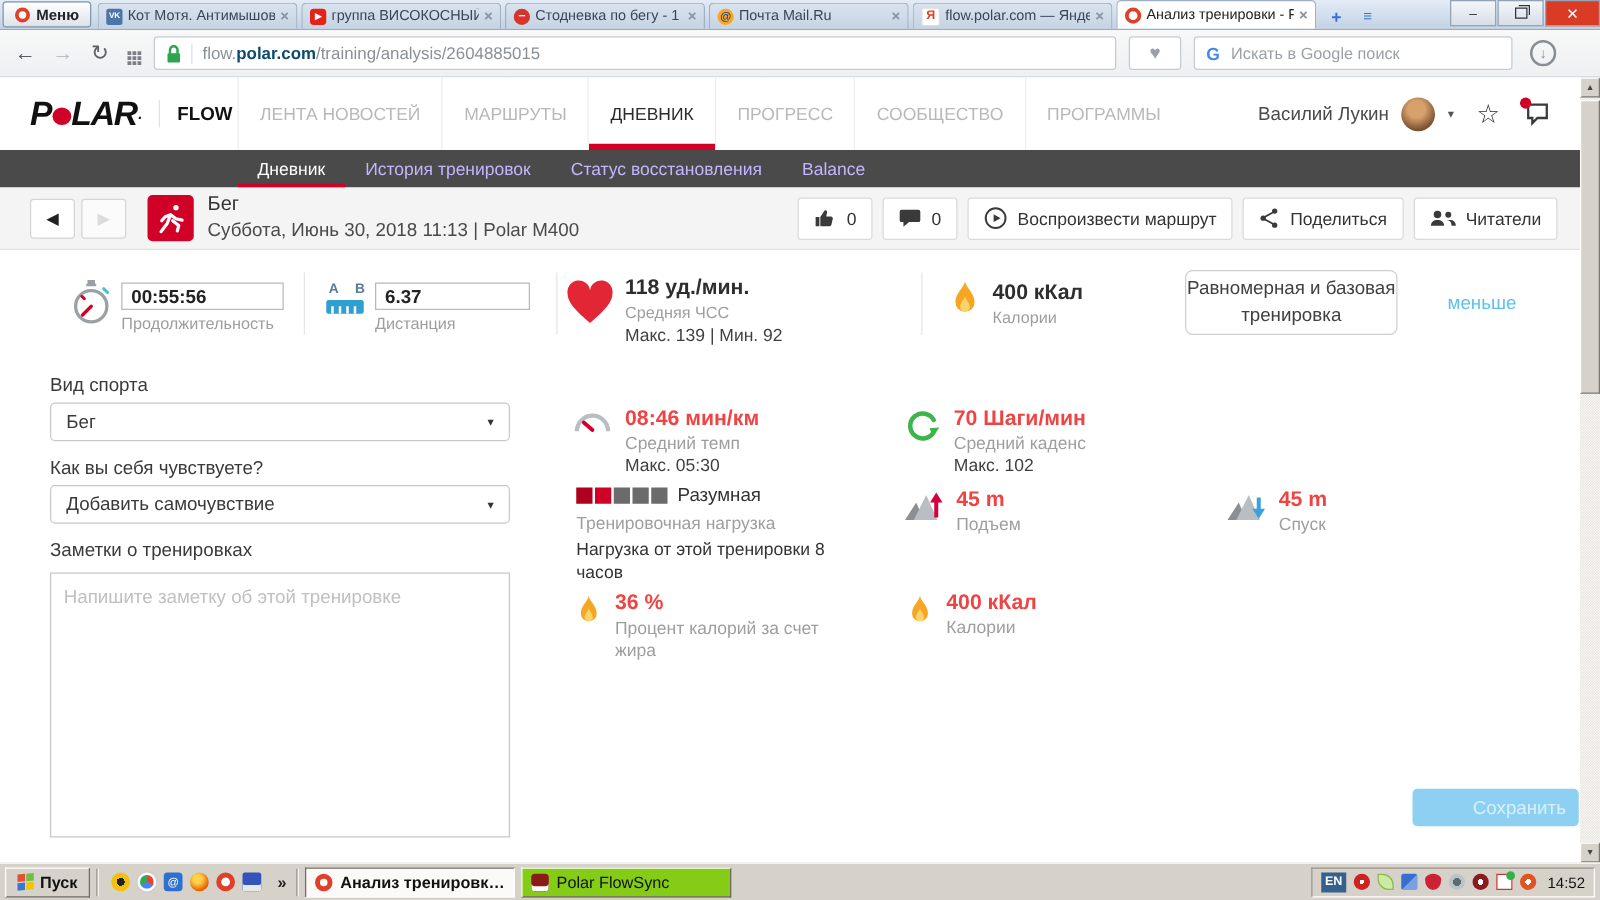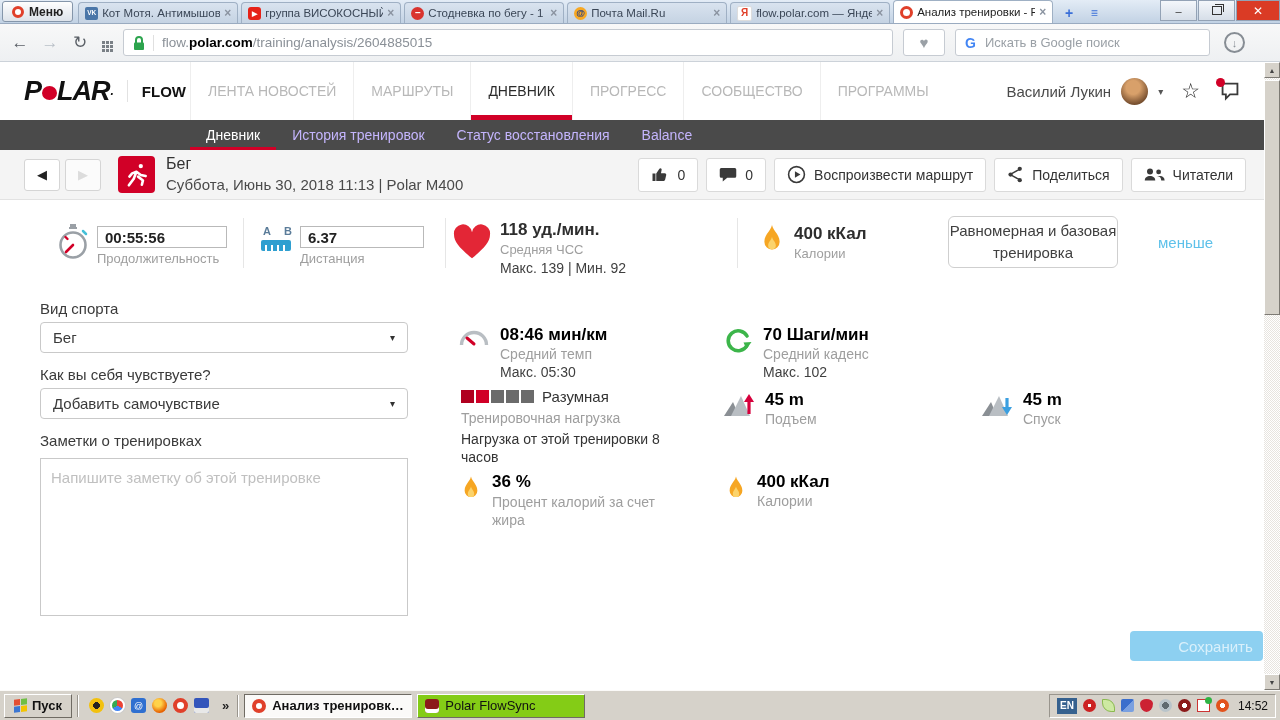--- a/index.html
+++ b/index.html
@@ -44,21 +44,21 @@
   .toolbar{position:absolute;top:24px;left:0;width:1280px;height:38px;box-sizing:border-box;
     background:linear-gradient(#f8f8f8,#eef0f2);border-bottom:1px solid #ccd2d9;
     display:flex;align-items:center;padding:0 10px;gap:10px;}
   .tb-glyph{font-size:17px;color:#5b6067;width:20px;text-align:center;}
   .tb-glyph.disabled{color:#b9bfc7;}
   .grid-dots{width:3px;height:3px;background:#7a8086;margin:0 8px 0 2px;
     box-shadow:4px 0 #7a8086,8px 0 #7a8086,0 4px #7a8086,4px 4px #7a8086,8px 4px #7a8086,0 8px #7a8086,4px 8px #7a8086,8px 8px #7a8086;}
   .urlbar{flex:0 0 770px;height:27px;background:#fff;border:1px solid #c6cbd2;border-radius:3px;
     display:flex;align-items:center;gap:8px;padding:0 9px;font-size:13.5px;color:#8a9097;box-sizing:border-box;}
   .url-sep{width:1px;height:16px;background:#e0e0e0;}
-  .url-host{color:#000000;font-weight:bold;}
+  .url-host{color:#0c4a6e;font-weight:bold;}
   .heart-btn{width:42px;height:27px;background:#fff;border:1px solid #c6cbd2;border-radius:3px;box-sizing:border-box;
     display:flex;align-items:center;justify-content:center;font-size:15px;color:#9aa0a6;}
   .searchbar{flex:0 0 255px;height:27px;background:#fff;border:1px solid #c6cbd2;border-radius:3px;box-sizing:border-box;
     display:flex;align-items:center;gap:7px;padding:0 9px;}
   .g-glyph{font-size:14px;font-weight:bold;color:#4285f4;}
   .searchbar input{border:none;outline:none;flex:1;font:13px "Liberation Sans",sans-serif;color:#555;background:transparent;}
   .searchbar input::placeholder{color:#9aa0a6;}
   .dl-btn{width:21px;height:21px;border:2px solid #878d94;border-radius:50%;box-sizing:border-box;
     display:flex;align-items:center;justify-content:center;font-size:11px;font-weight:bold;color:#878d94;margin-left:4px;}
 
@@ -109,27 +109,27 @@
   .sum-divider{position:absolute;top:18px;height:50px;border-left:1px solid #e6e6e6;}
   .benefit-box{position:absolute;left:948px;top:16px;width:168px;height:50px;border:1px solid #cfcfcf;border-radius:6px;
     display:flex;align-items:center;justify-content:center;text-align:center;font-size:15px;color:#404040;line-height:1.5;background:#fff;}
   .less-link{position:absolute;left:1158px;top:34px;font-size:15px;color:#5ec1ea;}
 
   .content{position:absolute;top:222px;left:0;right:0;bottom:0;background:#fff;}
   .f-label{position:absolute;left:40px;font-size:15px;color:#3a3a3a;}
   .select{position:absolute;left:40px;width:368px;height:31px;border:1px solid #c9c9c9;border-radius:4px;background:#fff;
     display:flex;align-items:center;padding:0 12px;font-size:15px;color:#3a3a3a;box-sizing:border-box;}
   .sel-caret{margin-left:auto;font-size:10px;color:#333;}
-  .notes{position:absolute;left:40px;top:174px;width:368px;height:158px;border:1px solid #c9c9c9;padding:10px;
+  .notes{position:absolute;left:40px;top:174px;width:368px;height:212px;border:1px solid #c9c9c9;padding:10px;
     font:15px "Liberation Sans",sans-serif;color:#0c4a6e;box-sizing:border-box;resize:none;outline:none;}
   .notes::placeholder{color:#c0c0c0;}
 
   .metric{position:absolute;display:flex;gap:11px;}
   .m-ic{flex:none;padding-top:2px;}
-  .m-val{font-size:17px;font-weight:bold;color:#000000;}
+  .m-val{font-size:17px;font-weight:bold;color:#ef4444;}
   .m-lab{font-size:14px;color:#9e9e9e;margin-top:1px;}
   .m-max{font-size:14px;color:#3f3f3f;margin-top:2px;}
   .m-pace{left:459px;top:41px;}
   .m-cadence{left:724px;top:41px;}
   .m-rindex{left:982px;top:41px;}
   .m-ascent{left:724px;top:106px;}
   .m-descent{left:982px;top:106px;}
   .m-fat{left:461px;top:188px;}
   .m-cal2{left:726px;top:188px;}
   .m-fat .m-lab{width:175px;line-height:1.3;}

